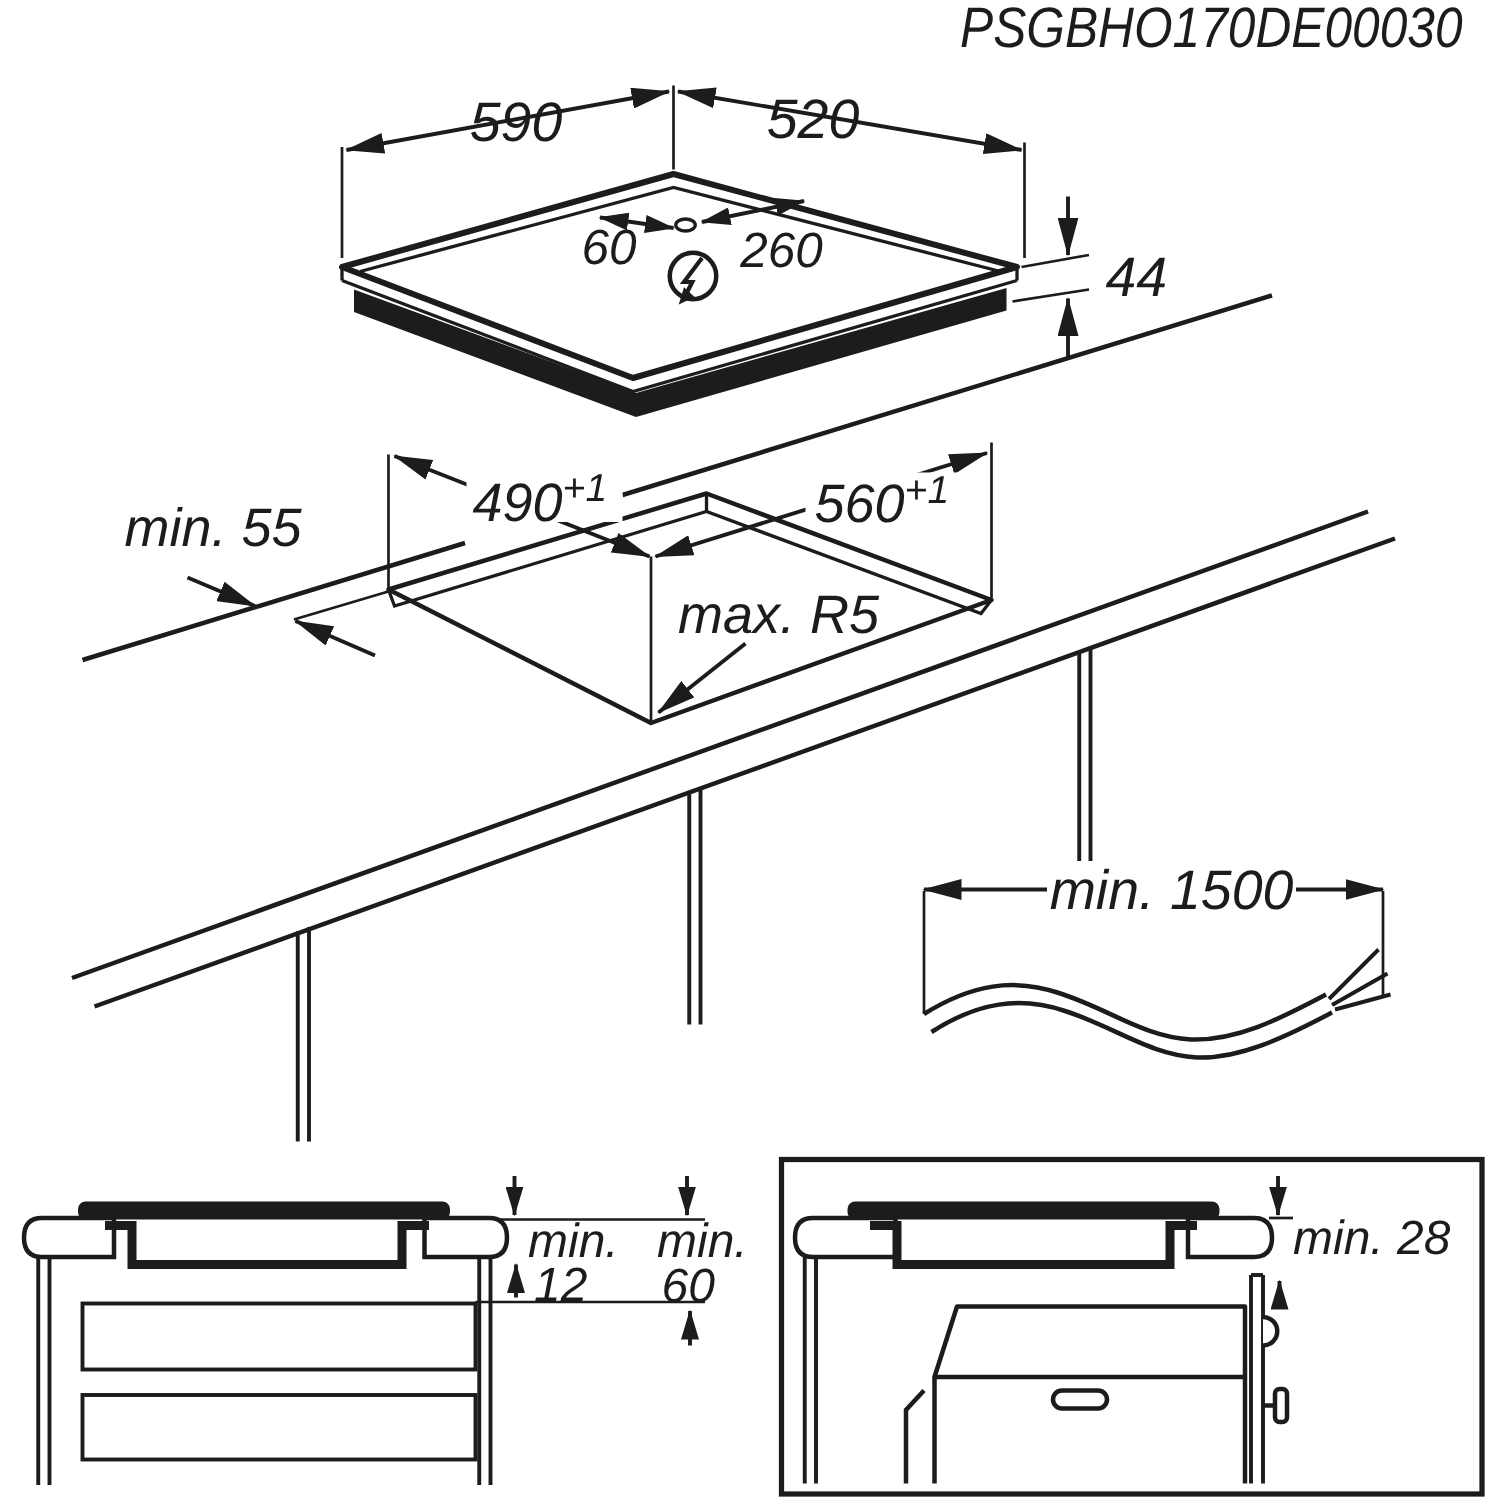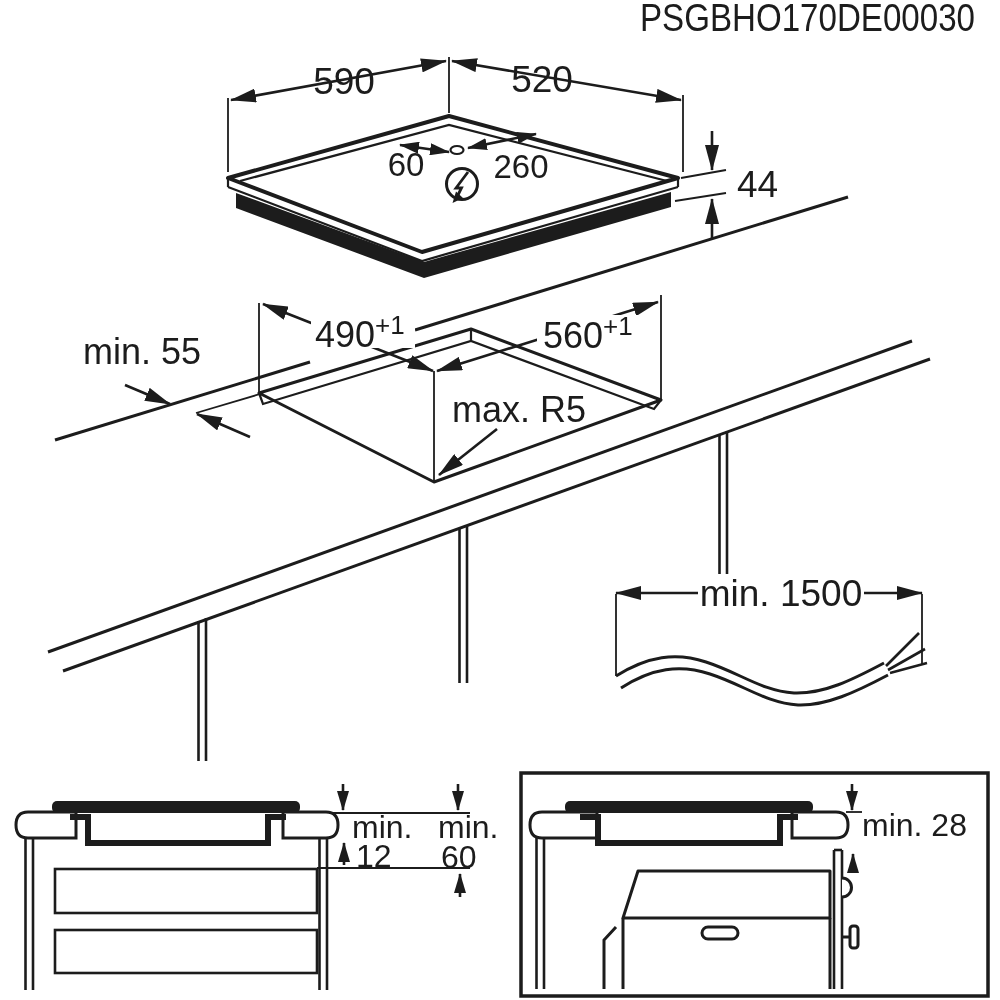--- a/index.html
+++ b/index.html
@@ -1,16 +1,16 @@
 <!DOCTYPE html>
 <html><head>
 <meta charset="utf-8">
 <style>
   html,body{margin:0;padding:0;background:#fff;}
-  .page{width:1000px;height:1000px;background:#fff;position:relative;overflow:hidden;}
+  .page{width:1000px;height:1000px;background:#fff;position:relative;overflow:hidden;font-style:italic;}
   .ln{stroke:#1c1c1c;fill:none;stroke-linecap:butt;}
   .s18{stroke-width:1.8;}
   .s22{stroke-width:2.2;}
   .s26{stroke-width:2.6;}
   .s3{stroke-width:3;}
   .s35{stroke-width:3.5;}
   .s4{stroke-width:4;}
   .s6{stroke-width:6;}
   .fw{fill:#fff;}
   .fb{fill:#1c1c1c;stroke:none;}

